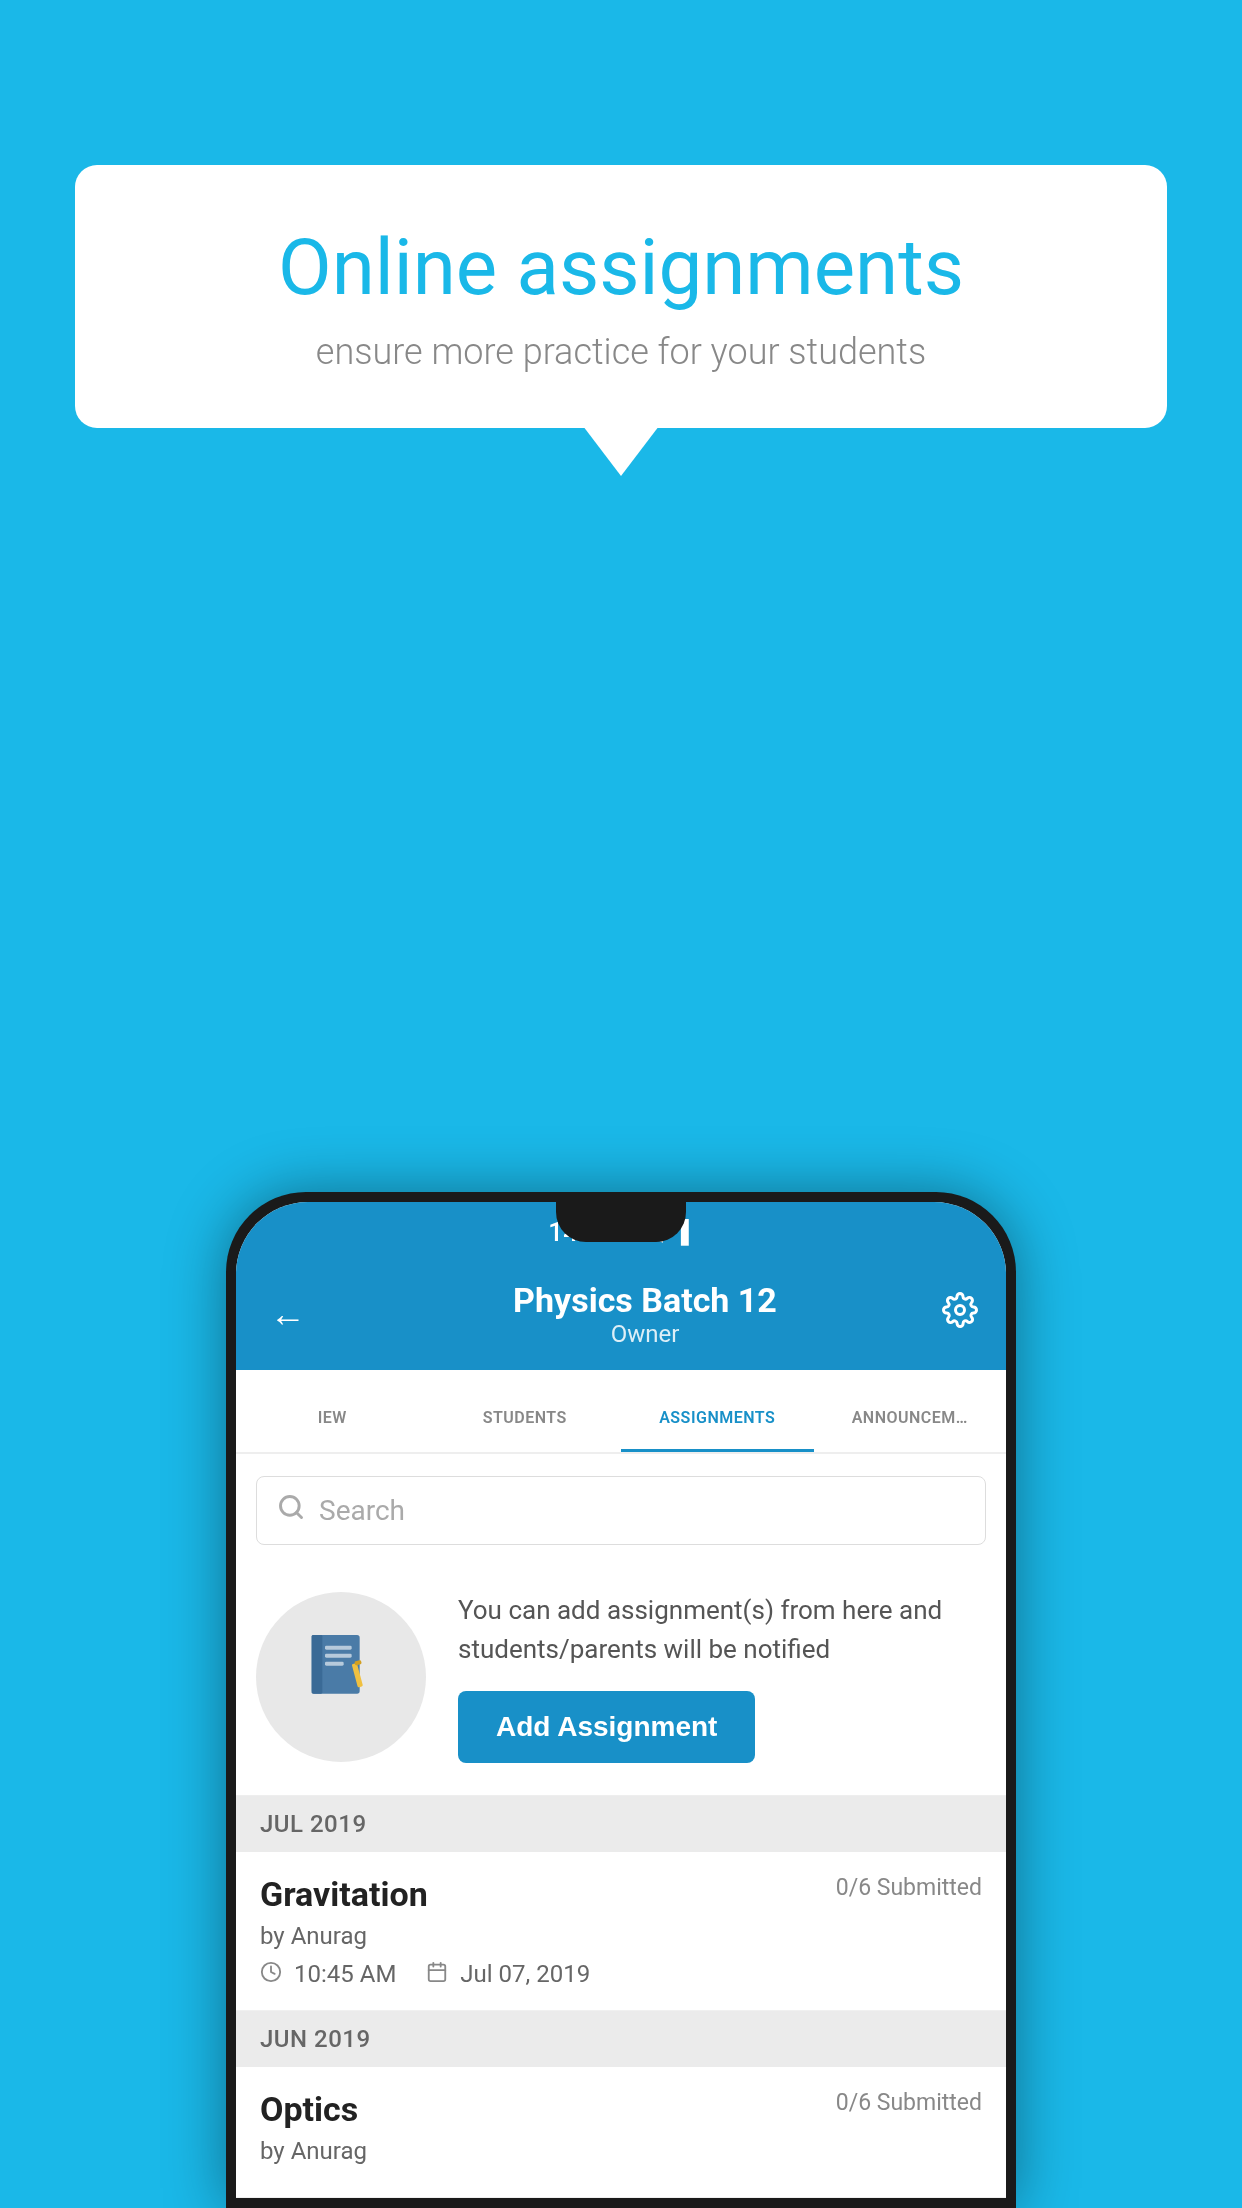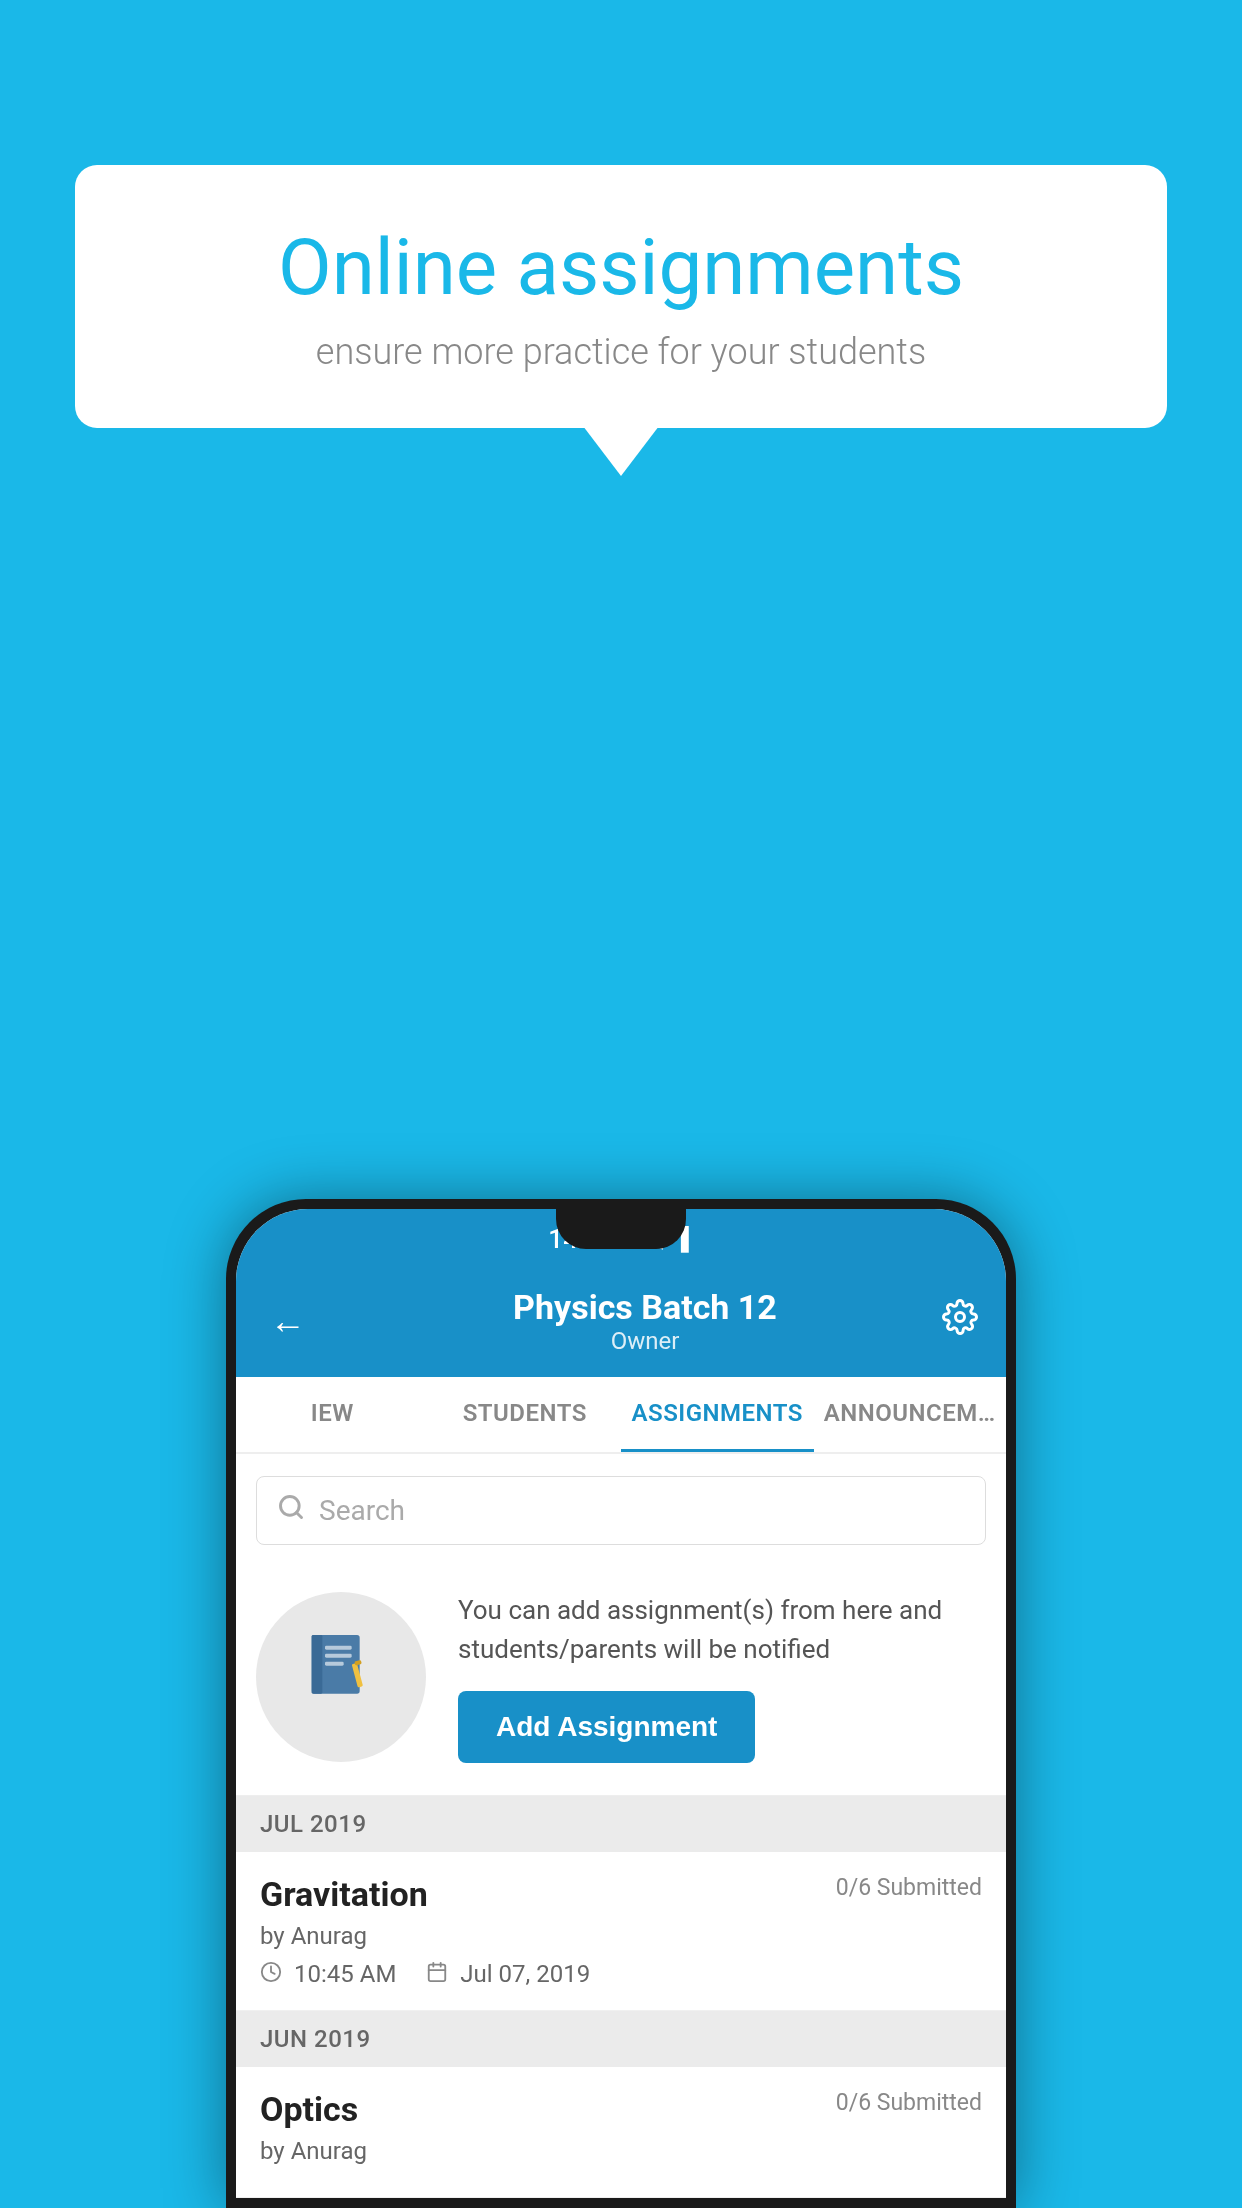--- a/index.html
+++ b/index.html
@@ -140,30 +140,31 @@
     .tabs {
       background: white;
       display: flex;
       border-bottom: 2px solid #eee;
       overflow: hidden;
     }
     .tab {
       flex: 1;
       text-align: center;
       padding: 22px 0;
-      font-size: 24px;
+      font-size: 16px;
       font-weight: 600;
       color: #888;
       letter-spacing: 0.5px;
       cursor: pointer;
       white-space: nowrap;
       overflow: hidden;
       text-overflow: ellipsis;
       padding-left: 8px;
       padding-right: 8px;
+      margin-top: 16px;
     }
     .tab.active {
       color: #1890c8;
       border-bottom: 3px solid #1890c8;
     }
 
     
     .content {
       background: white;
     }

